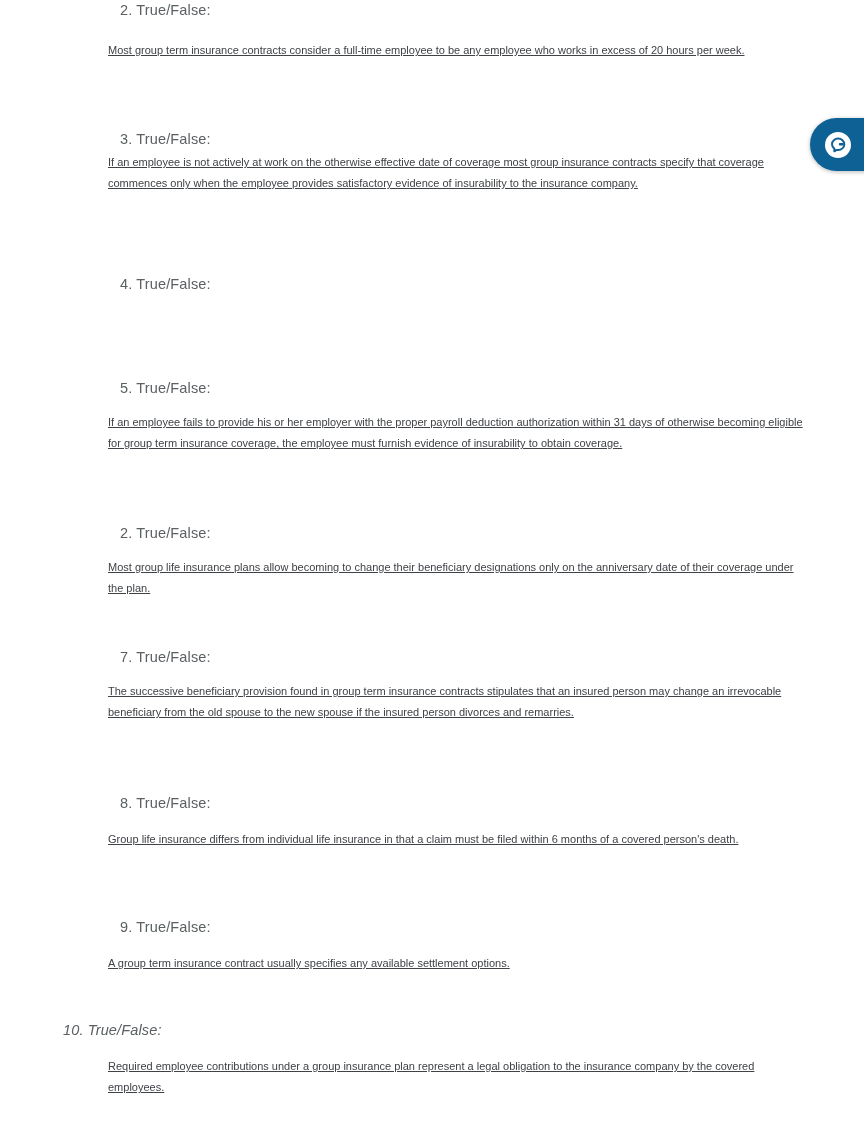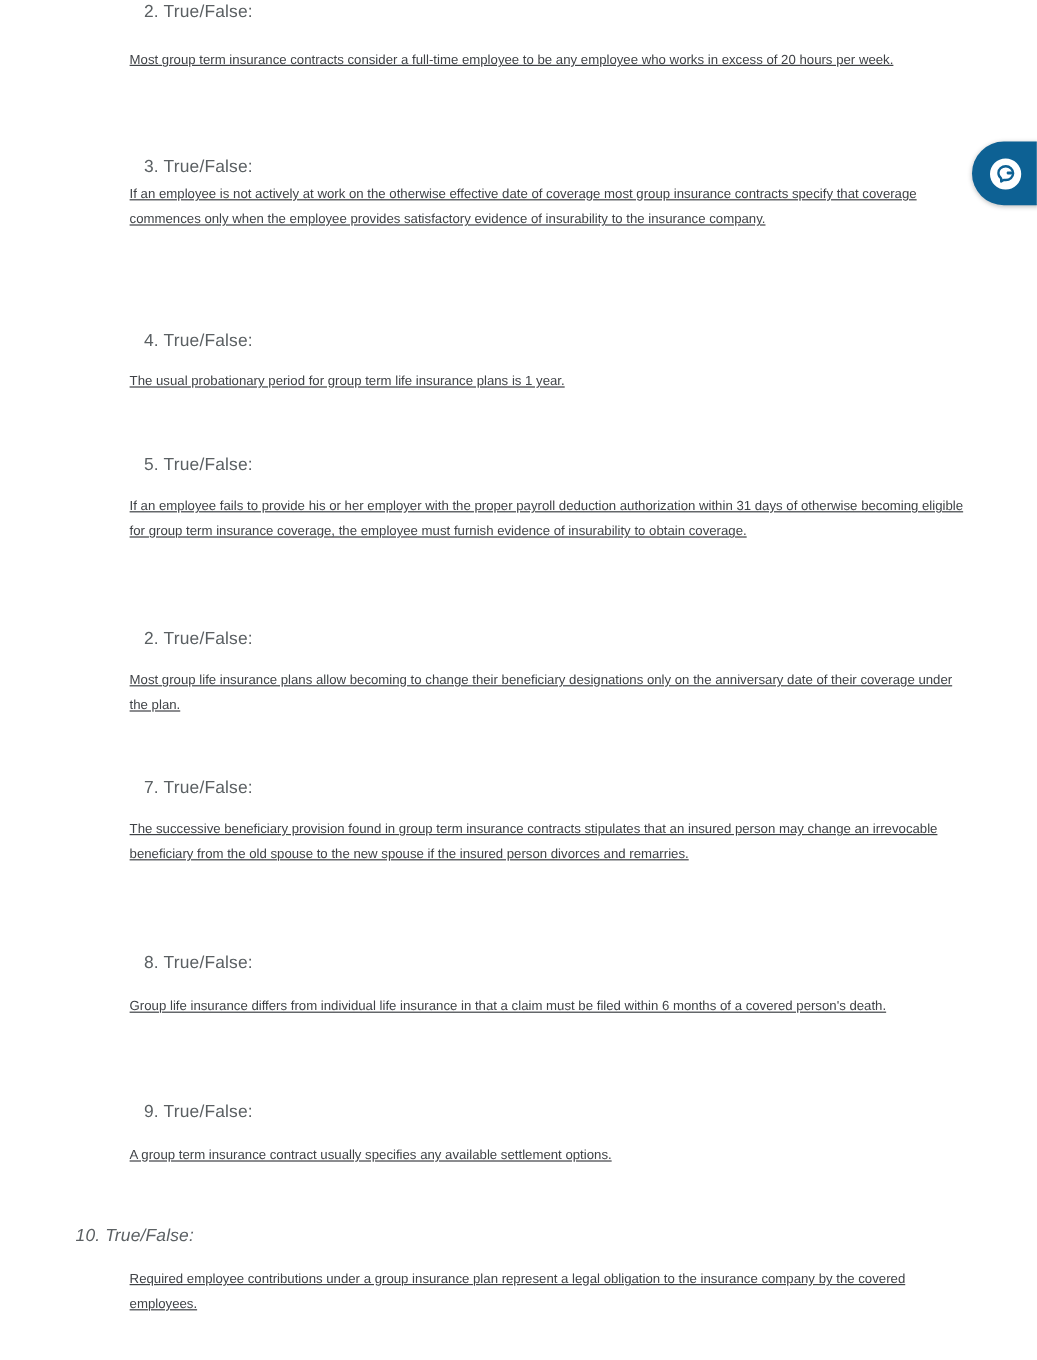--- a/index.html
+++ b/index.html
@@ -109,21 +109,20 @@
     <p class="qbody" style="top:40px;">Most group term insurance contracts consider a full-time employee to be any employee who works in excess of 20 hours per week.</p>
   </div>
 
   <div class="qblock" style="position:absolute; left:0; top:129px; width:864px;">
     <p class="qhead">3. True/False:</p>
     <p class="qbody" style="top:23px;">If an employee is not actively at work on the otherwise effective date of coverage most group insurance contracts specify that coverage commences only when the employee provides satisfactory evidence of insurability to the insurance company.</p>
   </div>
 
   <div class="qblock" style="position:absolute; left:0; top:274px; width:864px;">
     <p class="qhead">4. True/False:</p>
-    <p class="qbody" style="top:34px;">The usual probationary period for group term life insurance plans is 1 year.</p>
   </div>
 
   <div class="qblock" style="position:absolute; left:0; top:378px; width:772px;">
     <p class="qhead">5. True/False:</p>
     <p class="qbody" style="top:34px;">If an employee fails to provide his or her employer with the proper payroll deduction authorization within 31 days of otherwise becoming eligible for group term insurance coverage, the employee must furnish evidence of insurability to obtain coverage.</p>
   </div>
 
   <div class="qblock" style="position:absolute; left:0; top:523px; width:864px;">
     <p class="qhead">2. True/False:</p>
     <p class="qbody" style="top:34px;">Most group life insurance plans allow becoming to change their beneficiary designations only on the anniversary date of their coverage under the plan.</p>

